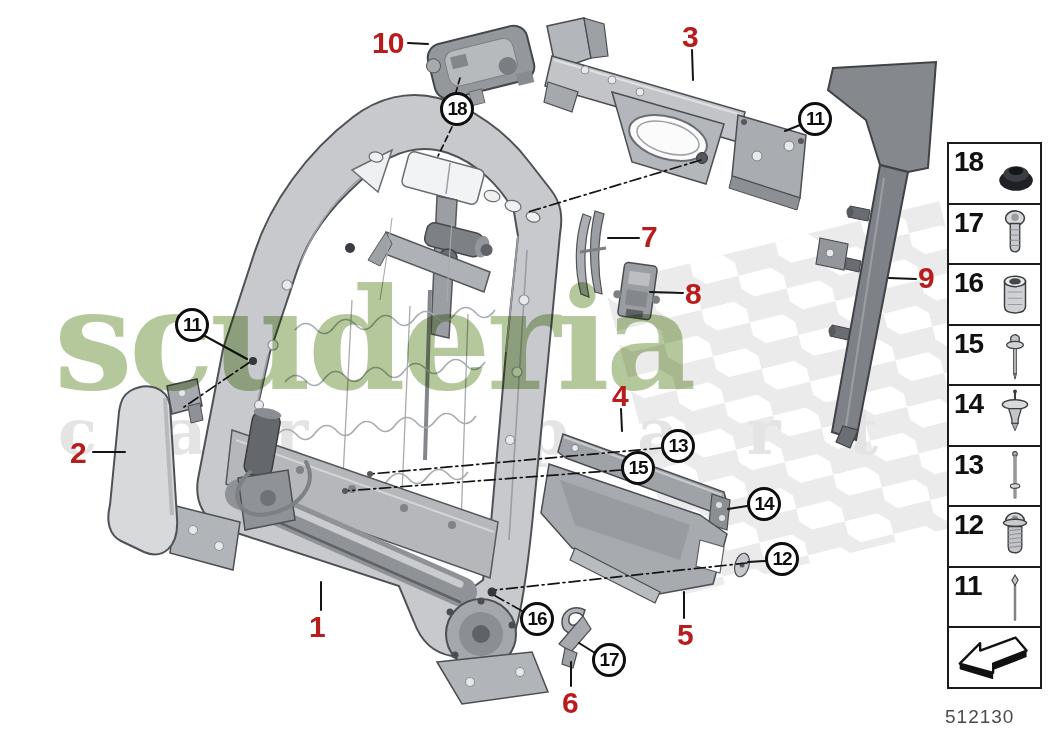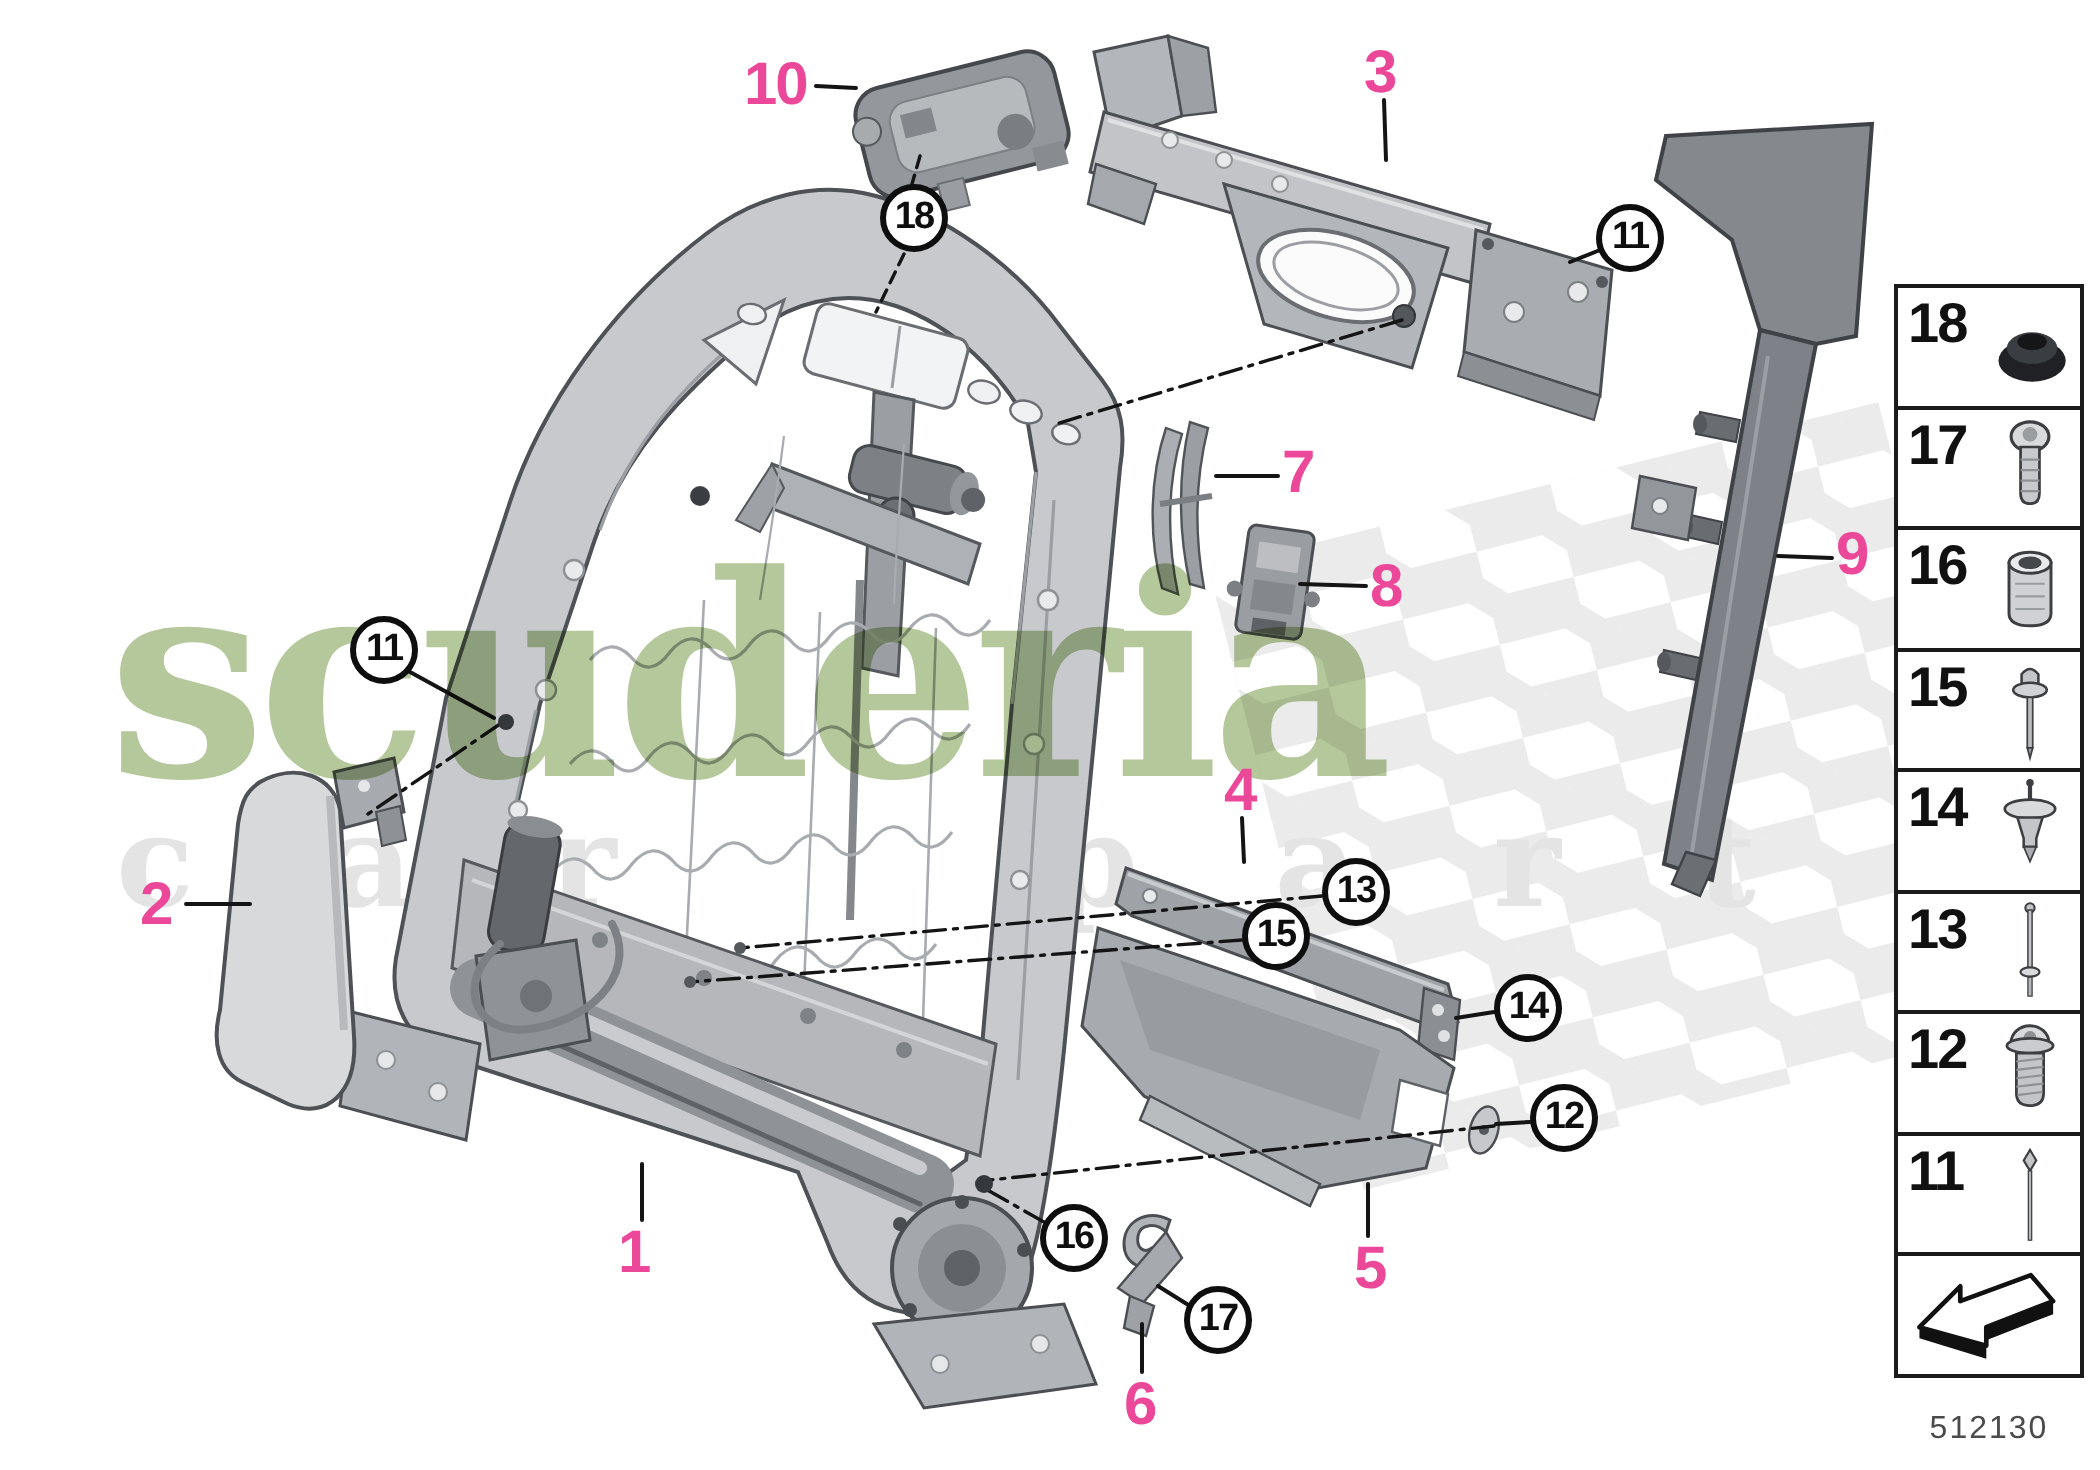--- a/index.html
+++ b/index.html
@@ -29,21 +29,21 @@
   
   .wm-brand{
     position:absolute;left:54px;top:270px;z-index:3;
     font-family:"DejaVu Serif",serif;font-weight:bold;
     font-size:140px;line-height:1;letter-spacing:-4px;white-space:nowrap;
     color:#4d7c0f;opacity:.42;mix-blend-mode:multiply;
   }
   .callout-layer{position:absolute;left:0;top:0;width:100%;height:100%;z-index:4;}
   .co-plain{
     position:absolute;font-size:30px;font-weight:bold;line-height:1;
-    color:#ec4899;letter-spacing:-1px;
+    color:#b91c1c;letter-spacing:-1px;
   }
   .co-circled{
     position:absolute;width:34px;height:34px;box-sizing:border-box;
     border:3px solid #0e0e0e;border-radius:50%;background:#fff;
     display:flex;align-items:center;justify-content:center;
     font-size:19px;font-weight:bold;color:#0e0e0e;letter-spacing:-1px;
   }
   
   .legend{position:absolute;left:947px;top:142px;width:95px;z-index:5;}
   .legend-row{
@@ -53,21 +53,21 @@
   .legend-row:first-child{margin-top:0;}
   .legend-num{
     position:absolute;left:5px;top:2px;
     font-size:28px;font-weight:bold;color:#111;letter-spacing:-1px;
   }
   .legend-icon{position:absolute;right:4px;top:50%;transform:translateY(-50%);width:42px;height:56px;}
   .legend-footer{height:63px;}
   .legend-arrow{position:absolute;left:50%;top:50%;transform:translate(-50%,-50%);width:78px;height:52px;}
   .part-number{
     position:absolute;left:945px;top:706px;width:99px;z-index:5;
-    text-align:center;font-size:16px;color:#4b4b4b;letter-spacing:1px;
+    text-align:left;font-size:19px;color:#4b4b4b;letter-spacing:1px;
   }
 </style>
 </head>
 <body>
 
 <div class="stage">
 
   <div class="flag"></div>
   <div class="wm-sub">car parts</div>
 

